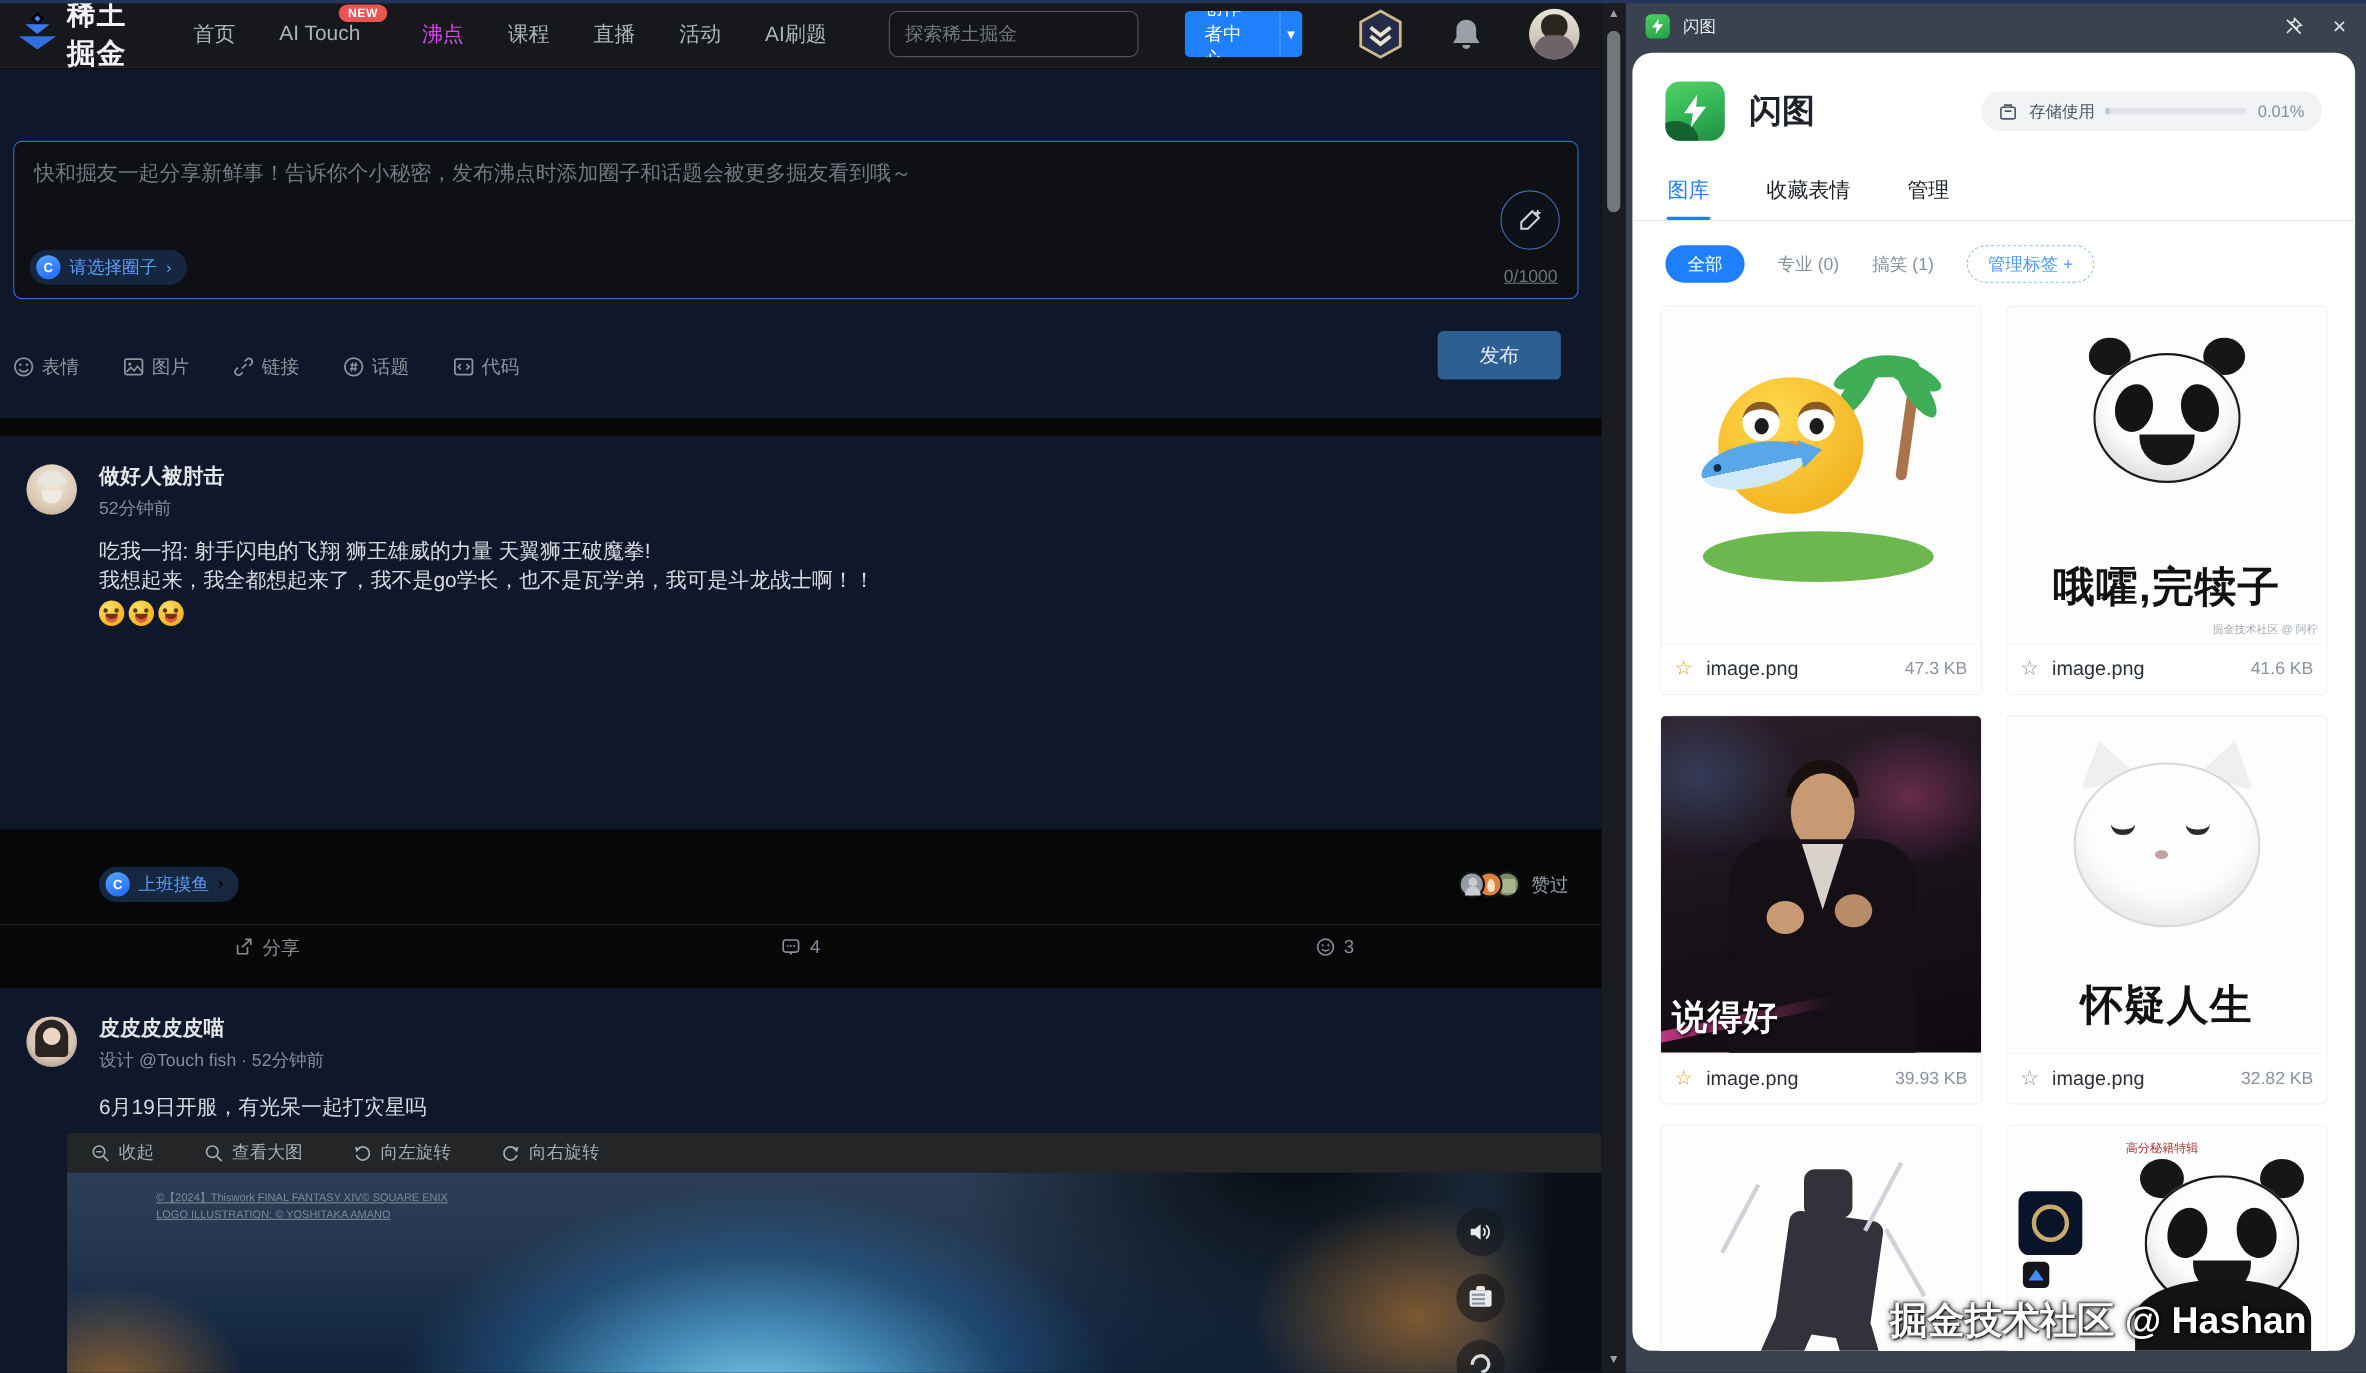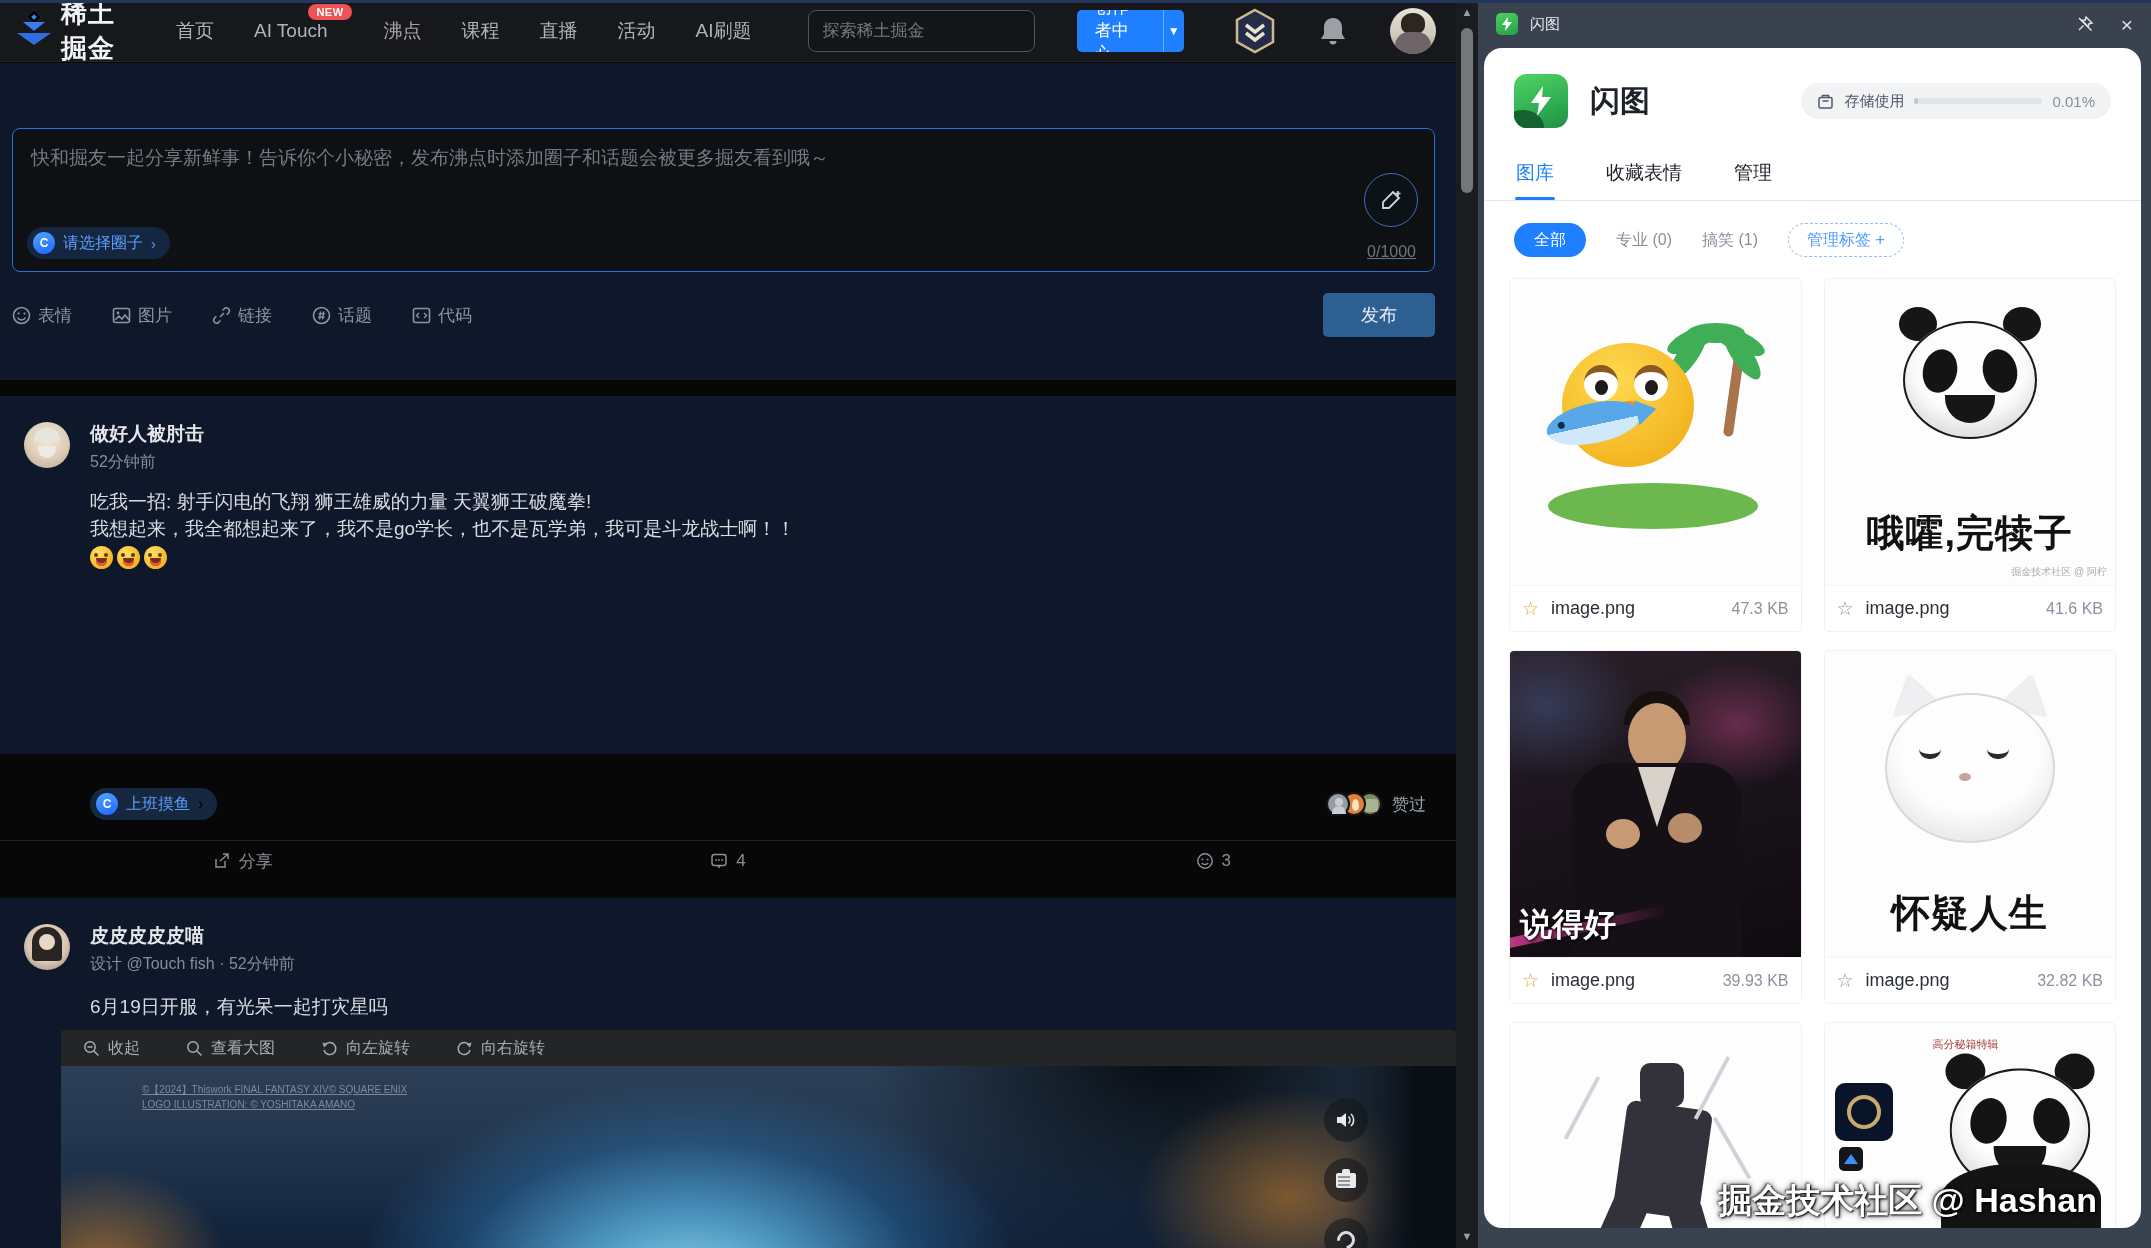--- a/index.html
+++ b/index.html
@@ -16,21 +16,21 @@
   .brand { display:flex; align-items:center; gap:12px; }
   .logo { width:44px; height:38px; position:relative; }
   .logo i { position:absolute; left:50%; transform:translateX(-50%) rotate(45deg); border-style:solid; }
   .logo .l1 { top:0;  width:10px; height:10px; background:#3f86f5; transform:translateX(-50%) rotate(45deg); }
   .chev { position:absolute; left:50%; transform:translateX(-50%); width:0; height:0; }
   .c1 { top:10px; border-left:11px solid transparent; border-right:11px solid transparent; border-top:9px solid #3a7ced; }
   .c2 { top:21px; border-left:17px solid transparent; border-right:17px solid transparent; border-top:12px solid #2f6fe0; }
   .brand-name { color:#f2f3f5; font-size:26px; font-weight:700; letter-spacing:1px; }
   .nav-items { display:flex; align-items:center; gap:40px; margin-left:44px; }
   .nav-item { color:#aeb4bb; font-size:19px; cursor:pointer; position:relative; white-space:nowrap; }
-  .nav-item.active { color:#a3a3a3;margin-left:16px; }
+  .nav-item.active { color:#d946ef;margin-left:16px; }
   .nav-badge { position:absolute; top:-16px; right:-24px; background:#ee5253; color:#fff; font-size:11px;
     font-weight:700; border-radius:9px; padding:2px 8px; letter-spacing:.5px; }
   .search { margin-left:56px; display:flex; width:332px; height:42px; border:1px solid #515357;
     border-radius:8px; overflow:hidden; background:#141518; }
   .search input { flex:1; background:transparent; border:none; outline:none; color:#d4d7db;
     font-size:17px; padding:0 14px; font-family:inherit; }
   .search input::placeholder { color:#74787e; }
   .creator { margin-left:42px; height:42px; display:flex; border-radius:5px; overflow:hidden; cursor:pointer; }
   .creator .lab { background:#1e80ff; color:#fff; font-size:17px; display:flex; align-items:center; padding:0 18px; }
   .creator .caret { background:#1e80ff; border-left:1px solid rgba(255,255,255,.35); width:36px;
@@ -62,21 +62,21 @@
     border:1px solid #45engage; border:1px solid #3f6db3; background:#0d1118; cursor:pointer;
     display:flex; align-items:center; justify-content:center; }
   .circle-pill { position:absolute; left:14px; bottom:12px; height:32px; border-radius:16px; background:#152640;
     display:flex; align-items:center; gap:8px; padding:0 14px 0 6px; cursor:pointer; }
   .mini-circle { width:22px; height:22px; border-radius:50%; background:linear-gradient(160deg,#53a4ff,#1e66ff);
     color:#fff; font-size:12px; font-weight:700; display:flex; align-items:center; justify-content:center; }
   .circle-pill .txt { color:#5c9dfa; font-size:16px; }
   .circle-pill .arr { color:#5c9dfa; font-size:15px; }
   .char-count { position:absolute; right:18px; bottom:10px; color:#6f747b; font-size:16px;text-decoration:underline; }
 
-  .composer-toolbar { position:absolute; left:12px; right:21px; top:222px; height:60px; display:flex; align-items:center; gap:40px; }
+  .composer-toolbar { position:absolute; left:12px; right:37px; top:222px; height:60px; display:flex; align-items:flex-end; gap:40px; }
   .tool { display:flex; align-items:center; gap:7px; color:#8f959d; font-size:17px; cursor:pointer; }
   .publish-btn { margin-left:auto; width:112px; height:44px; background:#2e5f93; color:#e8eef5; font-size:18px;
     border:none; border-radius:5px; cursor:pointer; font-family:inherit; }
 
   
   .post-head { position:absolute; left:24px; top:26px; display:flex; gap:20px; }
   .p-avatar { width:46px; height:46px; border-radius:50%; position:relative; overflow:hidden; }
   .p-avatar.man { background:radial-gradient(circle at 50% 38%,#f3e9da 0%,#ddcdb7 55%,#b3a18c 100%); }
   .p-avatar.man::before { content:""; position:absolute; left:10px; top:6px; width:26px; height:13px; border-radius:12px 12px 0 0; background:#e8e4de; }
   .p-avatar.man::after { content:""; position:absolute; left:14px; top:24px; width:18px; height:12px; border-radius:0 0 9px 9px; background:#efeae2; }

